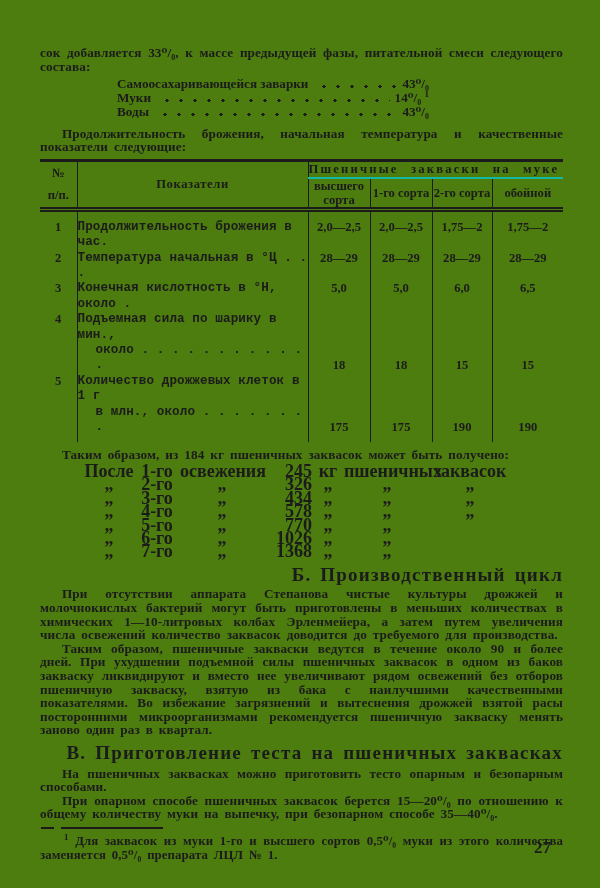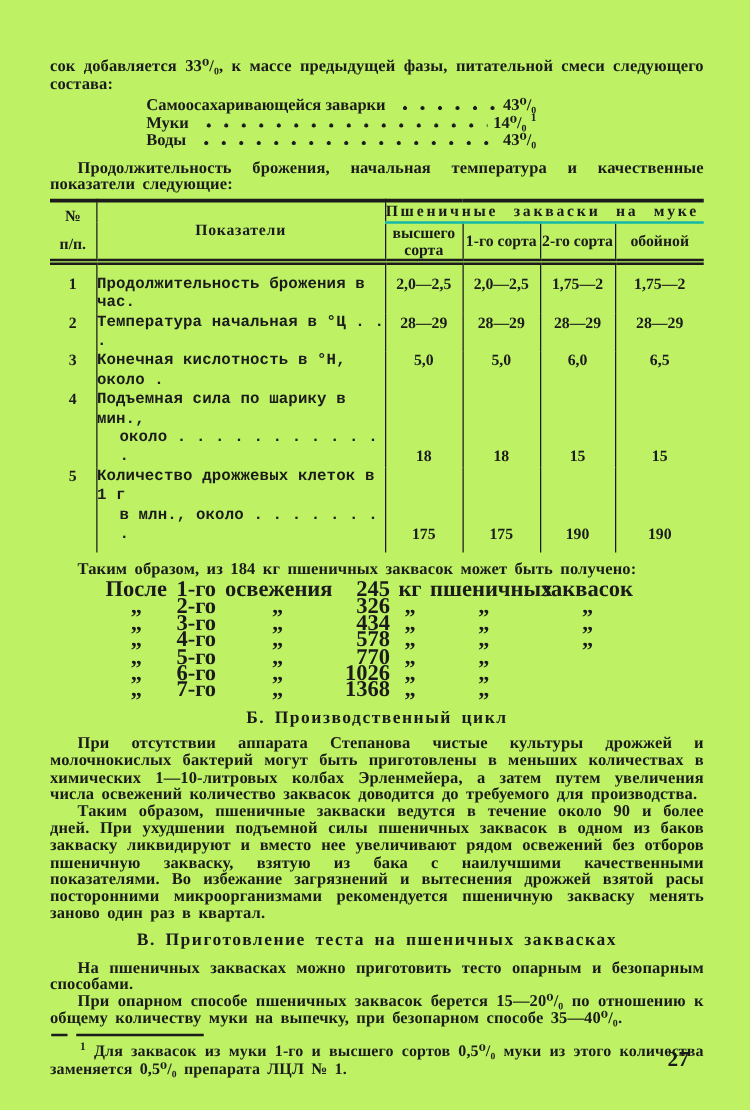--- a/index.html
+++ b/index.html
@@ -1,17 +1,17 @@
 <!DOCTYPE html>
 <html lang="ru"><head>
 <meta charset="utf-8">
 <style>
   html,body{margin:0;padding:0;background:#ffffff;}
   .page{
-    position:relative;width:600px;height:888px;background:#bef264;
+    position:relative;width:600px;height:888px;background:#4d7c0f;
     color:#1b1b1b;font-family:"Liberation Serif","DejaVu Serif",serif;
     font-weight:700;overflow:hidden;
   }
   .content{position:absolute;top:0;left:0;right:0;bottom:0;padding:46px 37px 0 40px;}
   p{margin:0;font-size:13.2px;line-height:13.6px;text-align:justify;word-spacing:2.5px;letter-spacing:0.1px;}
   .indent{text-indent:22px;}
 
   
   .recipe{margin:4px 0 0 77px;width:312px;}
   .recipe-row{display:flex;align-items:baseline;font-size:13.2px;line-height:13.8px;}
@@ -45,21 +45,21 @@
   .qtable tbody tr.first td{padding-top:8px;}
   .qtable tbody tr.last td{padding-bottom:7px;}
 
   
   .refresh{display:grid;grid-template-columns:50px 46px 84px 48px 32px 86px 80px;
     margin:3px 0 0 44px;font-size:18px;line-height:13.4px;}
   .refresh span{display:block;}
   .rc1,.rc2,.rc3,.rc5,.rc6,.rc7{text-align:center;}
   .rc4{text-align:right;}
 
-  .heading{text-align:center;font-size:14px;letter-spacing:1.2px;word-spacing:3px;}
+  .heading{text-align:right;font-size:19px;letter-spacing:1.2px;word-spacing:3px;}
   .head-b{margin:9px 0 6px;}
   .head-v{margin:9px 0 7px;}
 
   
   .fn-rule{display:flex;align-items:center;gap:7px;margin:6px 0 6px 1px;}
   .fn-rule i{display:block;height:2px;background:#1b1b1b;}
   .fn-rule .seg1{width:13px;}
   .fn-rule .seg2{width:102px;}
   .fn{font-size:12.8px;line-height:13.6px;text-indent:24px;}
 

